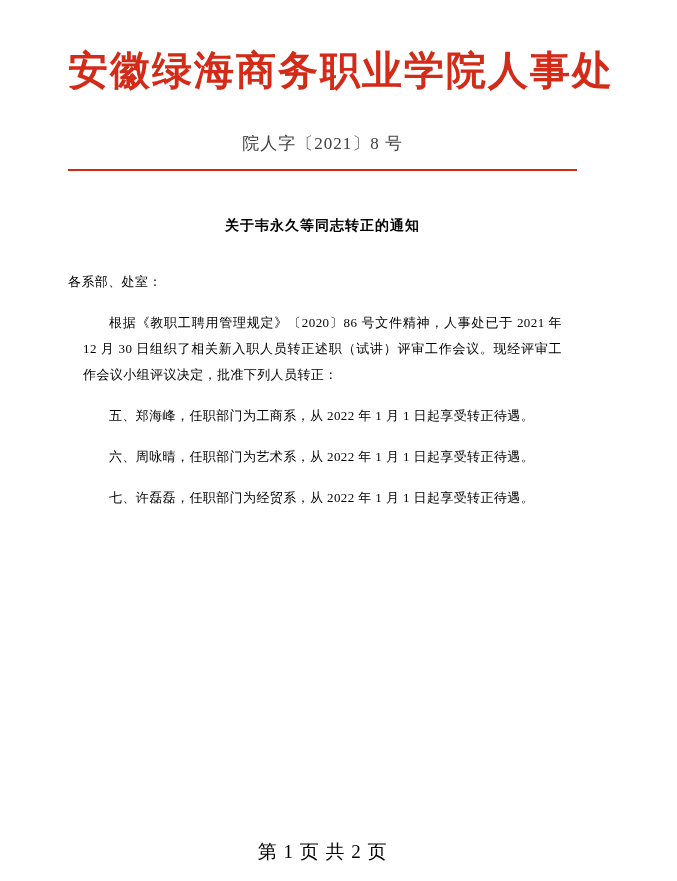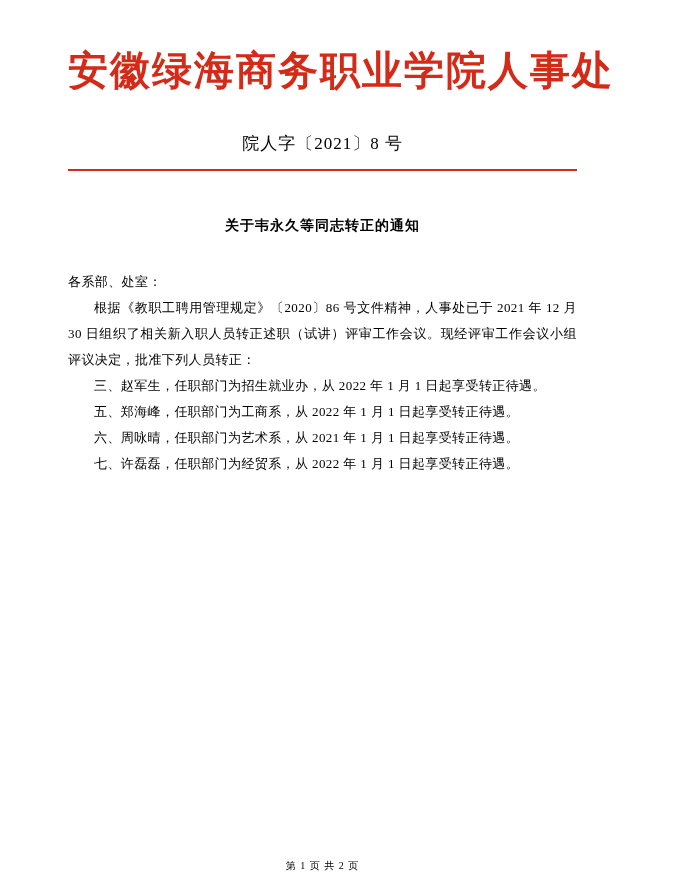--- a/index.html
+++ b/index.html
@@ -34,21 +34,21 @@
     font-size: 40px;
     letter-spacing: 2px;
     line-height: 1.25;
     white-space: nowrap;
   }
   .doc-number {
     text-align: center;
     font-size: 17px;
     margin-top: 36px;
     letter-spacing: 1px;
-    color: #000000;
+    color: #404040;
   }
   .red-rule {
     border: none;
     border-top: 2px solid #d42a18;
     margin: 14px 0 0 0;
     height: 0;
   }
   .subject {
     text-align: center;
     font-size: 14px;
@@ -60,30 +60,30 @@
     margin-top: 34px;
     font-size: 13px;
     line-height: 2.0;
     text-align: justify;
     letter-spacing: 0.4px;
   }
   .salutation {
     margin: 0;
   }
   .para {
-    margin: 0;
+    margin: 15px;
     text-indent: 2em;
   }
   .footer {
     position: absolute;
     left: 0;
     right: 0;
-    bottom: 8px;
+    bottom: 16px;
     text-align: center;
-    font-size: 10px;
+    font-size: 19px;
     letter-spacing: 1px;
   }
 </style>
 </head>
 <body>
 
 <div class="page">
 
   <div class="doc-header">
     <div class="doc-title">安徽绿海商务职业学院人事处</div>
@@ -91,21 +91,20 @@
 
   <div class="doc-number">院人字〔2021〕8 号</div>
 
   <hr class="red-rule">
 
   <div class="subject">关于韦永久等同志转正的通知</div>
 
   <div class="body-text">
     <p class="salutation">各系部、处室：</p>
     <p class="para">根据《教职工聘用管理规定》〔2020〕86 号文件精神，人事处已于 2021 年 12 月 30 日组织了相关新入职人员转正述职（试讲）评审工作会议。现经评审工作会议小组评议决定，批准下列人员转正：</p>
-    <p class="para">三、赵军生，任职部门为招生就业办，从 2022 年 1 月 1 日起享受转正待遇。</p>
     <p class="para">五、郑海峰，任职部门为工商系，从 2022 年 1 月 1 日起享受转正待遇。</p>
-    <p class="para">六、周咏晴，任职部门为艺术系，从 2021 年 1 月 1 日起享受转正待遇。</p>
+    <p class="para">六、周咏晴，任职部门为艺术系，从 2022 年 1 月 1 日起享受转正待遇。</p>
     <p class="para">七、许磊磊，任职部门为经贸系，从 2022 年 1 月 1 日起享受转正待遇。</p>
   </div>
 
   <div class="footer">第 1 页 共 2 页</div>
 
 </div>
 
 </body></html>

